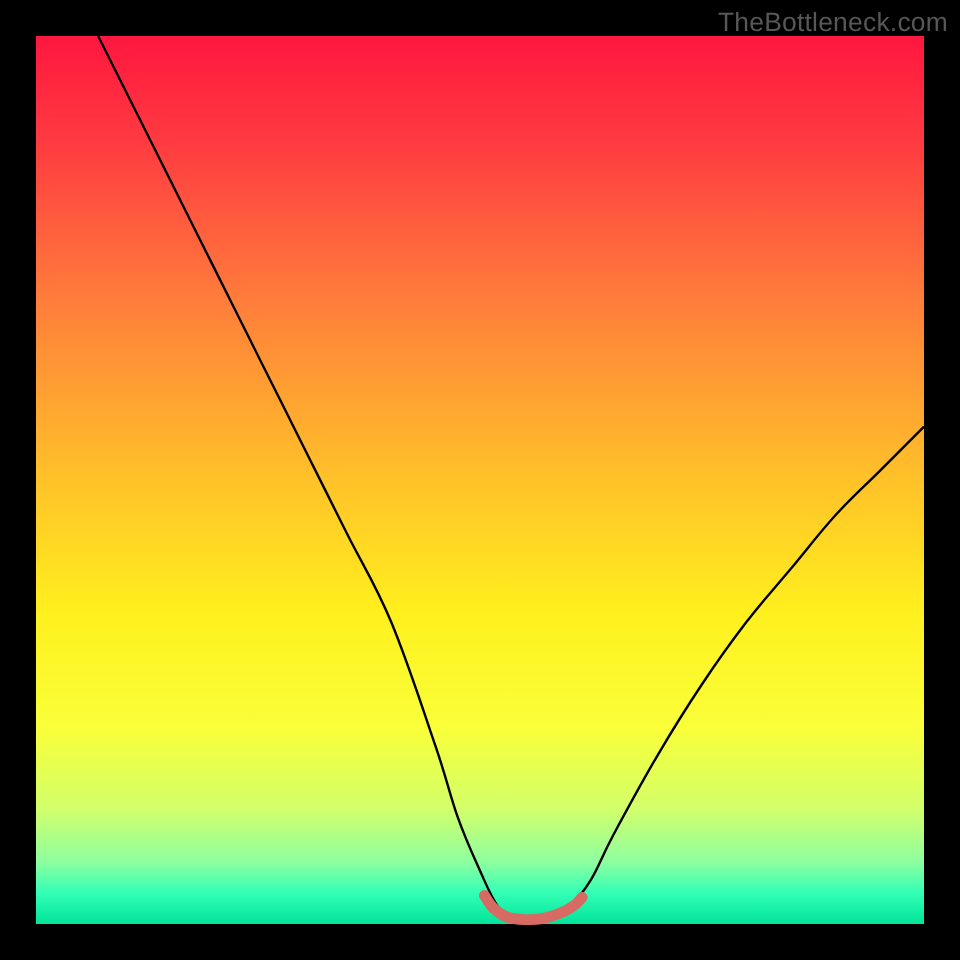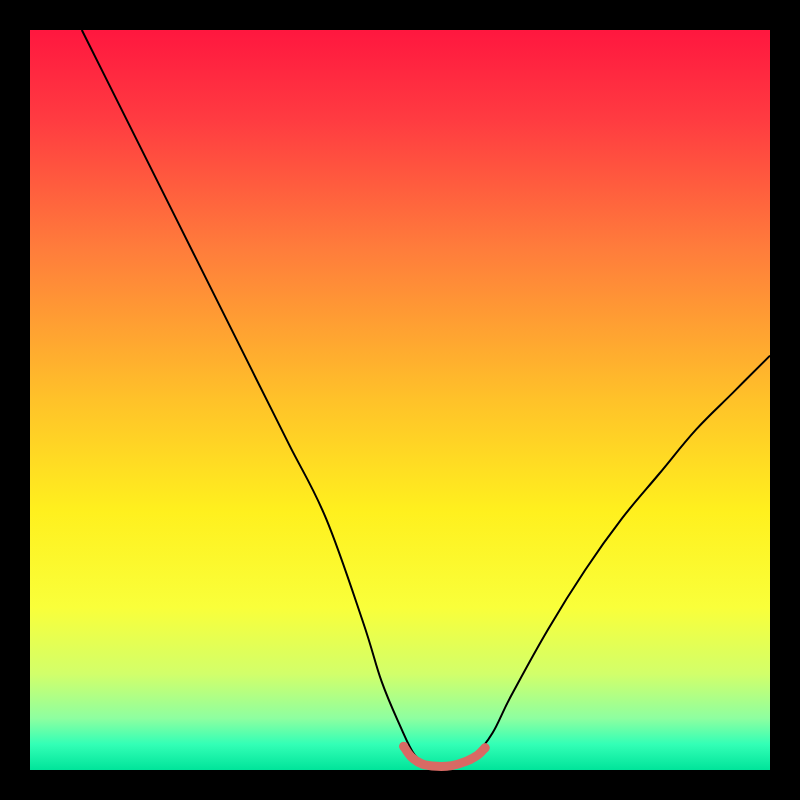--- a/index.html
+++ b/index.html
@@ -27,20 +27,21 @@
     z-index: 5;
   }
   svg {
     display: block;
   }
 </style>
 </head>
 <body>
 
 <div class="stage">
+  <div class="watermark">TheBottleneck.com</div>
 
   <svg id="chart-svg" width="800" height="800" viewBox="0 0 800 800">
     <defs>
       <linearGradient id="bg-grad" x1="0" y1="0" x2="0" y2="1">
           <stop offset="0%" stop-color="#ff173f"></stop>
           <stop offset="12%" stop-color="#ff3b41"></stop>
           <stop offset="30%" stop-color="#ff7e3b"></stop>
           <stop offset="50%" stop-color="#ffc229"></stop>
           <stop offset="65%" stop-color="#fff01e"></stop>
           <stop offset="78%" stop-color="#f9ff3a"></stop>

